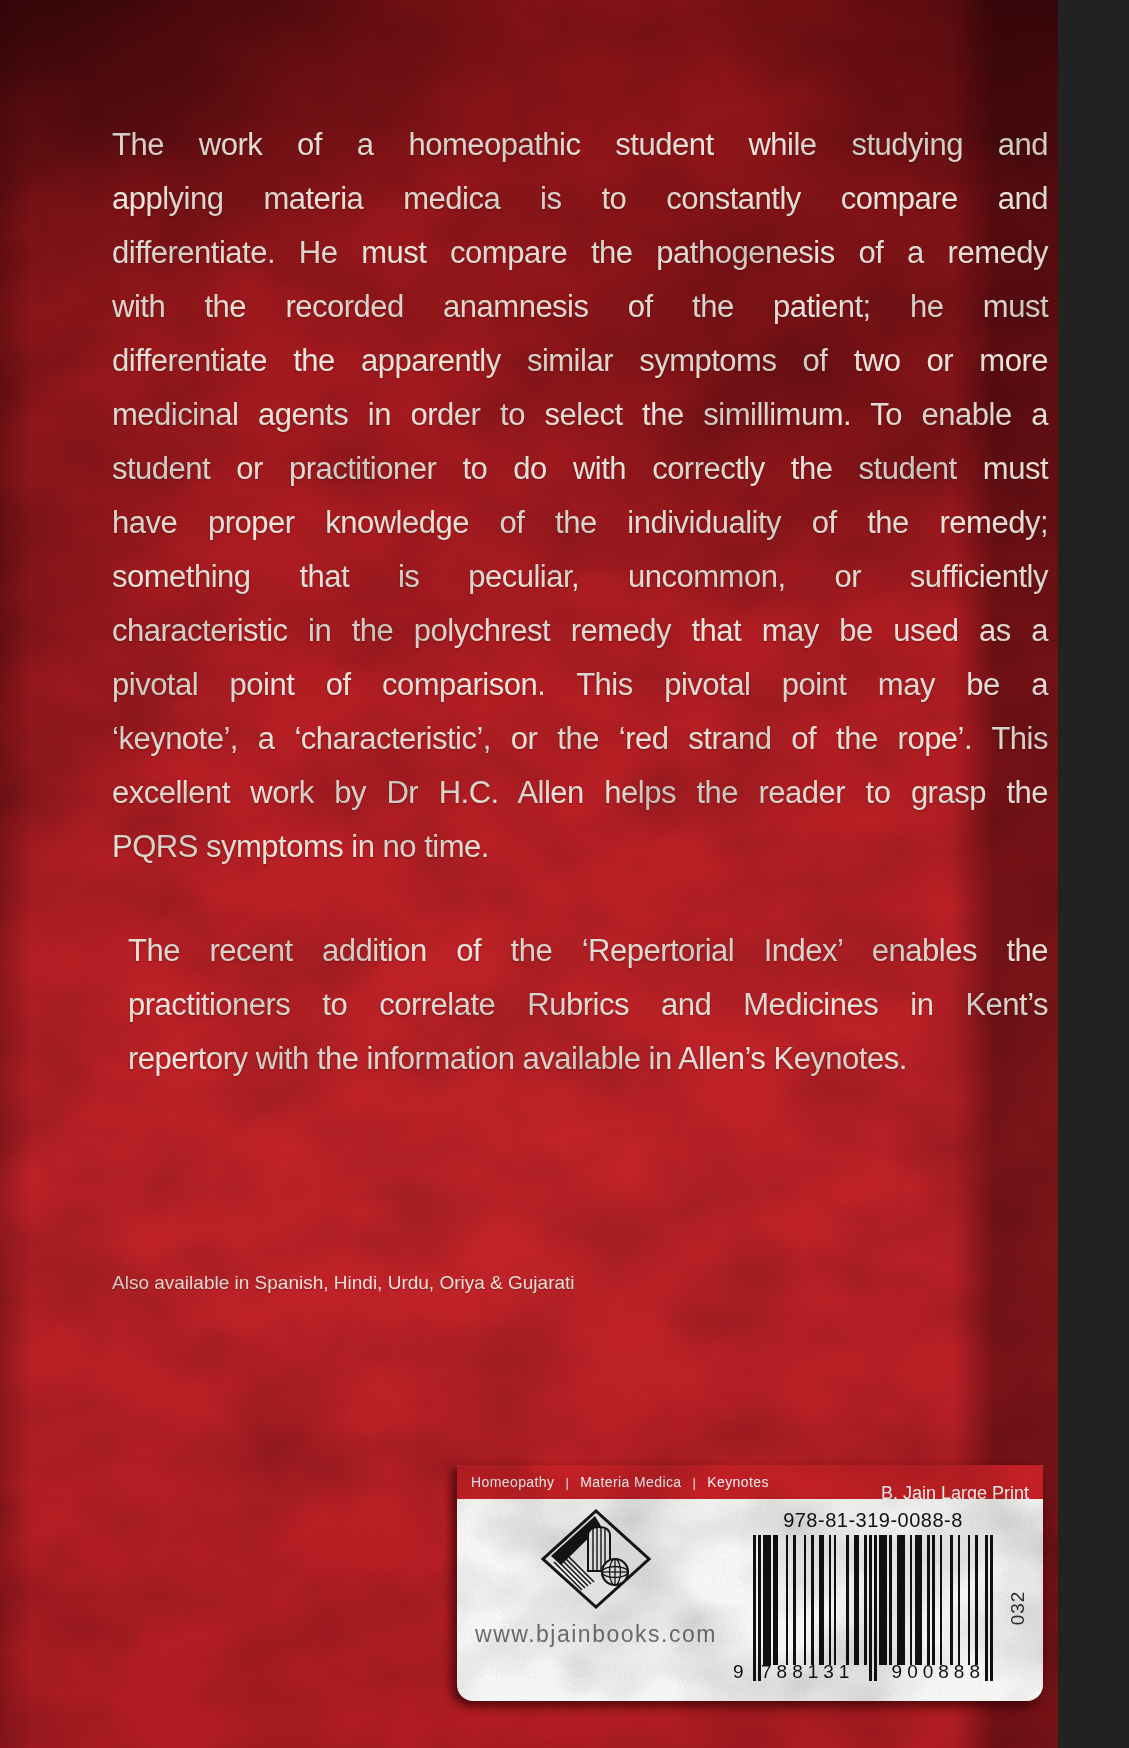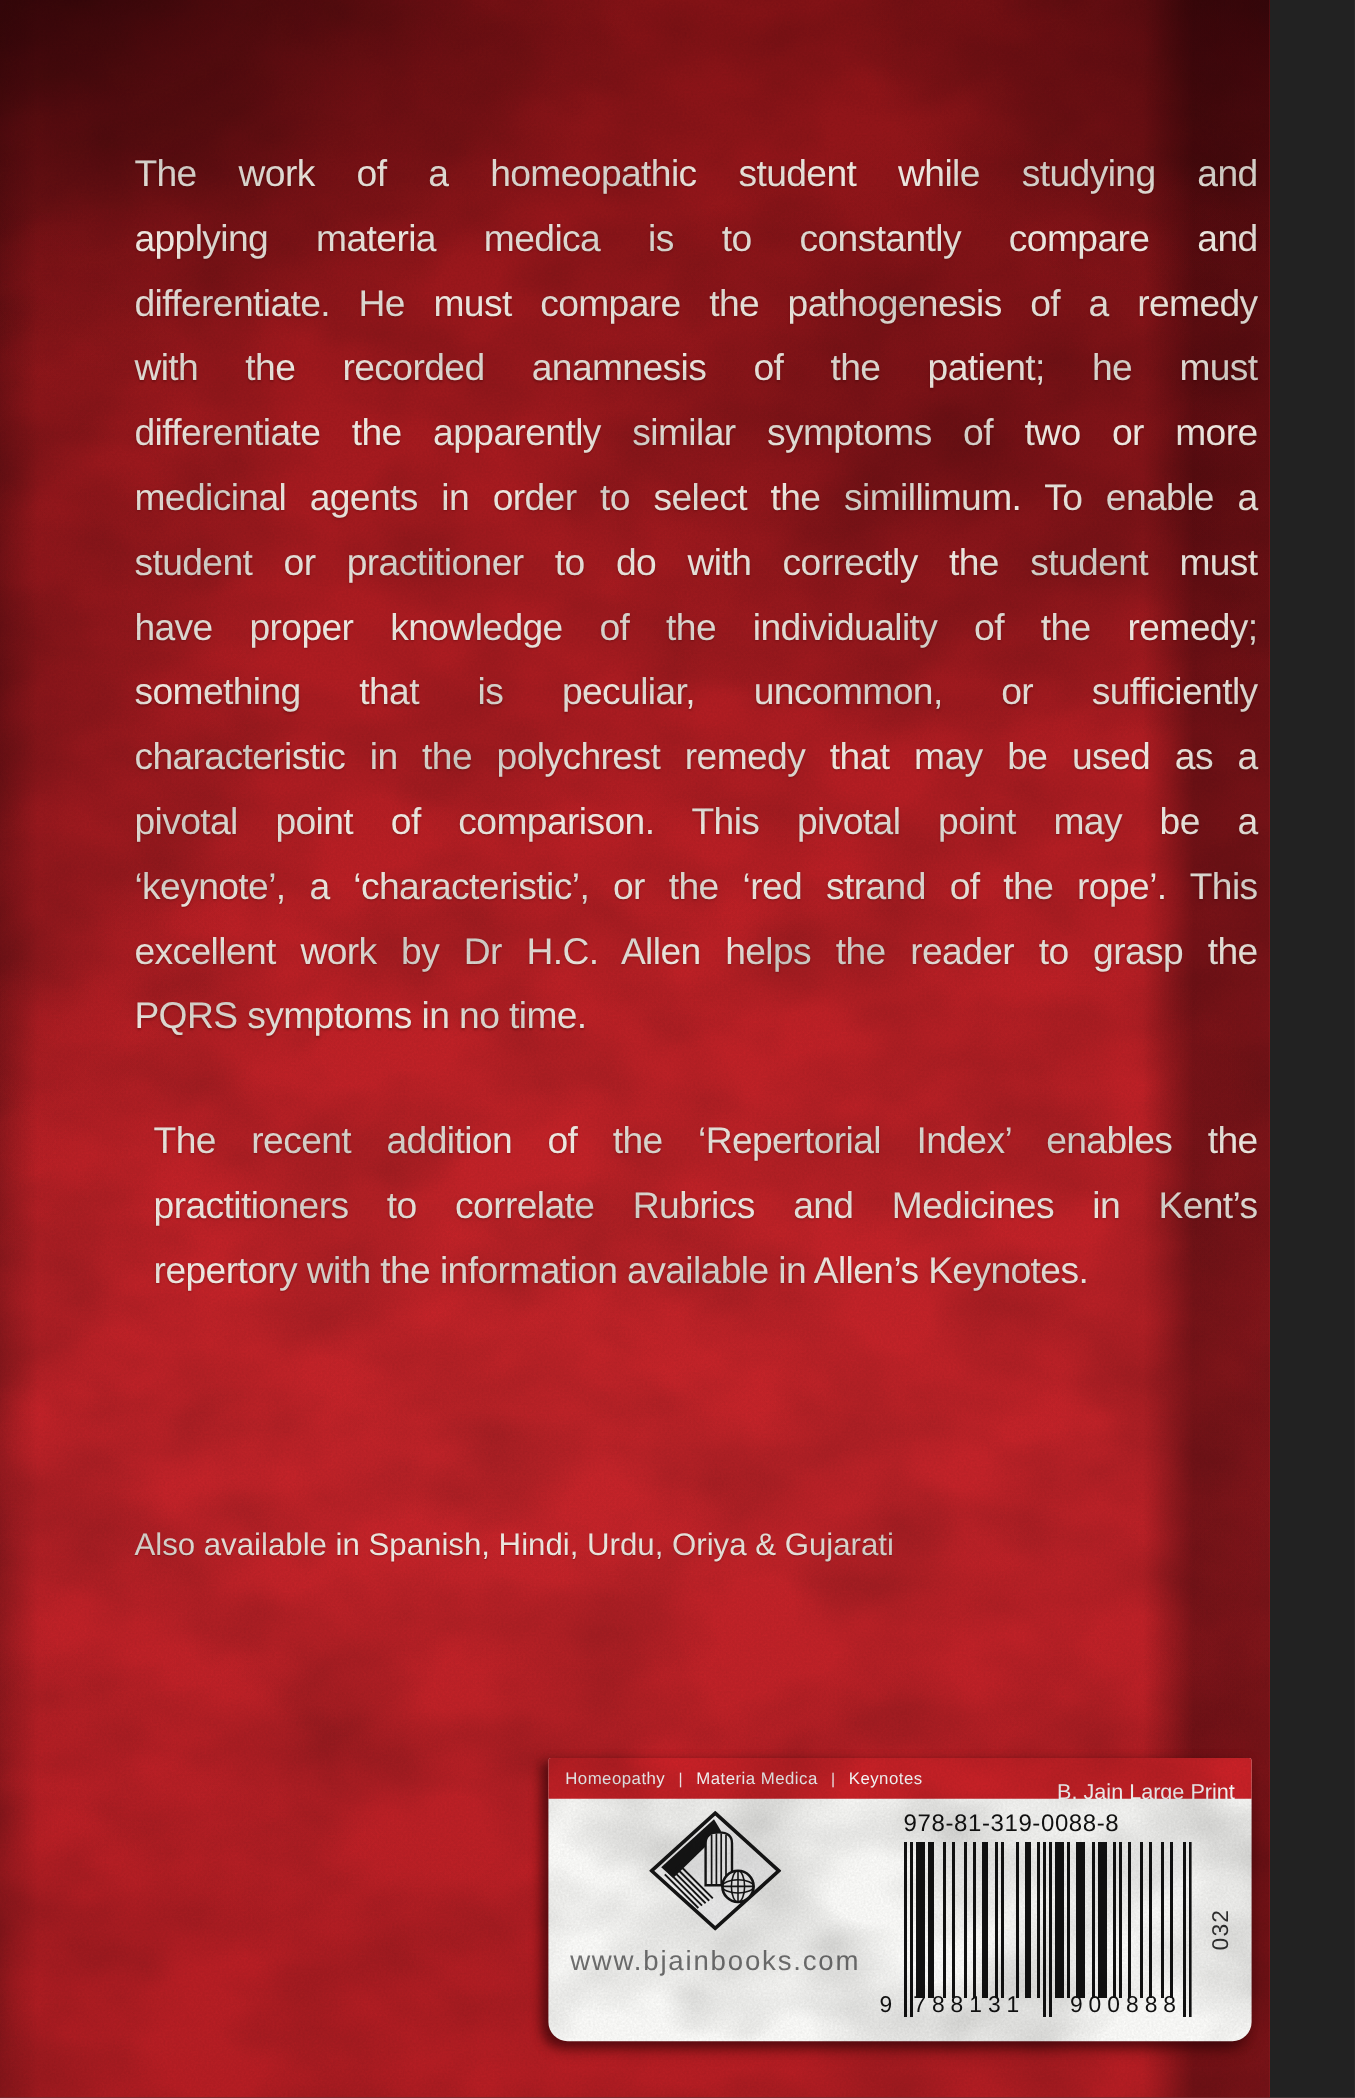--- a/index.html
+++ b/index.html
@@ -26,21 +26,21 @@
     font-size:31px;letter-spacing:-0.5px;line-height:54px;
     text-shadow:0 1px 2px rgba(60,0,0,.35);
   }
   .para{margin:0;}
   .para + .para{margin-top:50px;margin-left:16px;}
   .jline{text-align:justify;text-align-last:justify;text-justify:inter-word;}
   .jlast{text-align:left;text-align-last:left;}
 
   .note{
     position:absolute;left:112px;top:1272px;
-    color:#f2ece4;font-size:26px;letter-spacing:0;
+    color:#f2ece4;font-size:19px;letter-spacing:0;
     text-shadow:0 1px 1px rgba(60,0,0,.35);
   }
 
   .label{
     position:absolute;left:457px;top:1465px;width:586px;height:236px;
     background:#fdfdfb;border-radius:2px 2px 16px 16px;
     box-shadow:-6px 4px 9px rgba(45,0,6,.55), 0 7px 12px rgba(45,0,6,.35);
   }
   .band{
     position:absolute;left:0;top:0;right:0;height:34px;
@@ -51,21 +51,21 @@
   .band-left{display:flex;align-items:center;font-size:14px;letter-spacing:.4px;}
   .band-sep{margin:0 11px;font-weight:300;opacity:.95;font-size:13px;}
   .band-right{font-size:18px;margin-top:23px;}
 
   .logo{position:absolute;left:84px;top:44px;}
   .website{
     position:absolute;left:8px;top:156px;width:262px;text-align:center;
     color:#737373;font-size:23px;letter-spacing:1.5px;
   }
   .isbn{
-    position:absolute;left:296px;top:44px;width:240px;text-align:left;
+    position:absolute;left:296px;top:44px;width:240px;text-align:center;
     color:#111;font-size:20px;letter-spacing:.5px;
   }
   .barcode{position:absolute;left:296px;top:70px;width:240px;height:146px;}
   .bc-digit{position:absolute;color:#111;font-size:19px;top:196px;}
   .bc-first{left:276px;}
   .bc-mid{left:304px;width:106px;text-align:left;letter-spacing:5px;}
   .bc-right{left:422px;width:106px;text-align:right;letter-spacing:5px;}
   .side-code{
     position:absolute;left:536px;top:118px;width:50px;height:50px;
     color:#333;font-size:19px;

